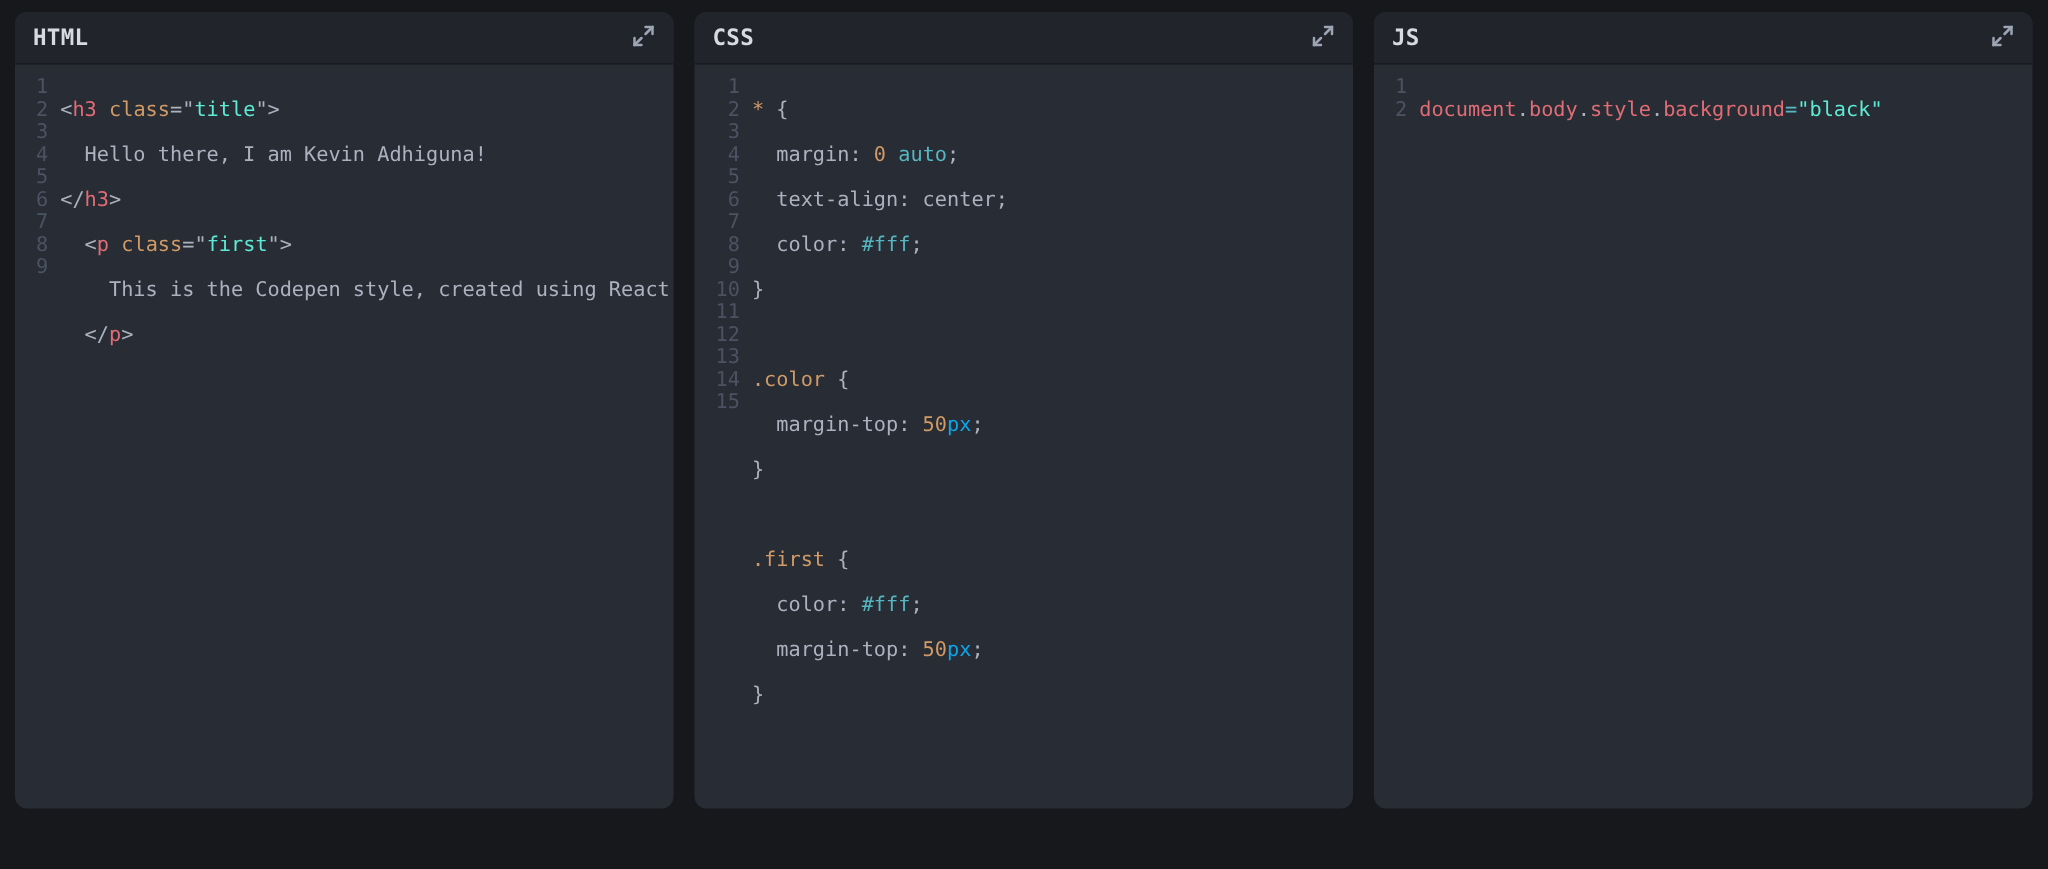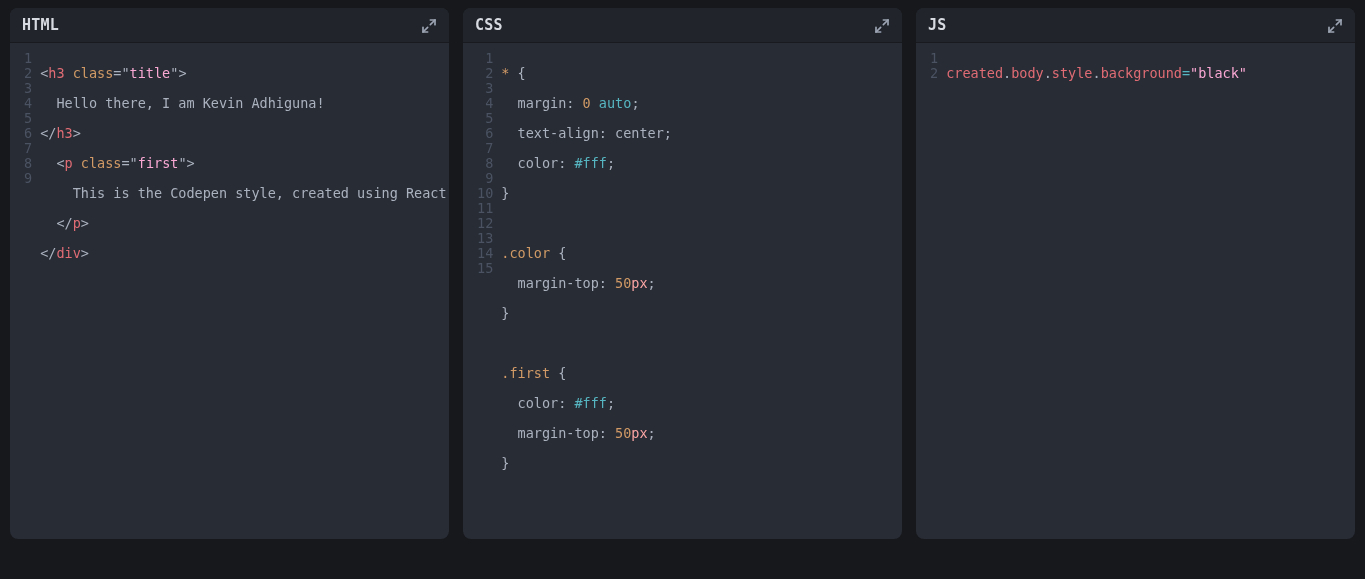--- a/index.html
+++ b/index.html
@@ -21,21 +21,21 @@
     background: #282c34;
     border-radius: 8px;
     display: flex;
     flex-direction: column;
     min-height: 272px;
     overflow: hidden;
   }
   .pane-header {
     display: flex;
     justify-content: space-between;
-    align-items: flex-end;
+    align-items: flex-start;
     padding: 8px 12px;
     background: #21252b;
     border-bottom: 1px solid #181a1f;
   }
   .pane-title {
     color: #d7dae0;
     font-size: 15px;
     font-weight: 600;
     letter-spacing: .2px;
   }
@@ -65,26 +65,26 @@
     white-space: pre;
     color: #abb2bf;
     padding-right: 10px;
   }
   .code .line { height: 15px; display: block; }
   
   .tk-tag     { color: #e06c75; text-align: right; }
   .tk-attr    { color: #d19a66; }
   .tk-punc    { color: #abb2bf; }
   .tk-op      { color: #56b6c2; }
-  .tk-str     { color: #f9a8d4; }
+  .tk-str     { color: #5eead4; }
   .tk-num     { color: #d19a66; }
   .tk-prop    { color: #abb2bf; }
   .tk-sel     { color: #d19a66; }
   .tk-var     { color: #e06c75; }
-  .tk-key     { color: #fca5a5; }
+  .tk-key     { color: #0ea5e9; }
   .tk-dot     { color: #abb2bf; }
   .tk-text    { color: #abb2bf; }
 </style>
 </head>
 <body>
 
 <div class="top">
 
   <div class="pane">
     <div class="pane-header">
@@ -110,21 +110,20 @@
           <div>8</div>
           <div>9</div>
       </div>
       <div class="code">
 <span class="line"><span class="tk-punc">&lt;</span><span class="tk-tag">h3</span><span> </span><span class="tk-attr">class</span><span class="tk-punc">=</span><span class="tk-punc">"</span><span class="tk-str">title</span><span class="tk-punc">"</span><span class="tk-punc">&gt;</span></span>
 <span class="line tk-text">  Hello there, I am Kevin Adhiguna!</span>
 <span class="line"><span class="tk-punc">&lt;/</span><span class="tk-tag">h3</span><span class="tk-punc">&gt;</span></span>
 <span class="line"><span>  </span><span class="tk-punc">&lt;</span><span class="tk-tag">p</span><span> </span><span class="tk-attr">class</span><span class="tk-punc">=</span><span class="tk-punc">"</span><span class="tk-str">first</span><span class="tk-punc">"</span><span class="tk-punc">&gt;</span></span>
 <span class="line tk-text">    This is the Codepen style, created using React</span>
 <span class="line"><span>  </span><span class="tk-punc">&lt;/</span><span class="tk-tag">p</span><span class="tk-punc">&gt;</span></span>
-<span class="line"><span class="tk-punc">&lt;/</span><span class="tk-tag">div</span><span class="tk-punc">&gt;</span></span>
 <span class="line"> </span>
       </div>
     </div>
   </div>
 
   <div class="pane">
     <div class="pane-header">
       <span class="pane-title">CSS</span>
       <span class="collapse-icon">
         <svg width="16" height="16" viewBox="0 0 24 24" fill="none" stroke="#9da5b4" stroke-width="2.5" stroke-linecap="round">
@@ -184,19 +183,19 @@
             <path d="M3 21 L10 14"></path>
         </svg>
       </span>
     </div>
     <div class="editor">
       <div class="gutter">
         <div>1</div>
           <div>2</div>
       </div>
       <div class="code">
-<span class="line"><span class="tk-var">created</span><span class="tk-dot">.</span><span class="tk-var">body</span><span class="tk-dot">.</span><span class="tk-var">style</span><span class="tk-dot">.</span><span class="tk-var">background</span><span class="tk-op">=</span><span class="tk-str">"</span><span class="tk-str">black</span><span class="tk-str">"</span></span>
+<span class="line"><span class="tk-var">document</span><span class="tk-dot">.</span><span class="tk-var">body</span><span class="tk-dot">.</span><span class="tk-var">style</span><span class="tk-dot">.</span><span class="tk-var">background</span><span class="tk-op">=</span><span class="tk-str">"</span><span class="tk-str">black</span><span class="tk-str">"</span></span>
 <span class="line"> </span>
       </div>
     </div>
   </div>
 
 </div>
 
 </body></html>

